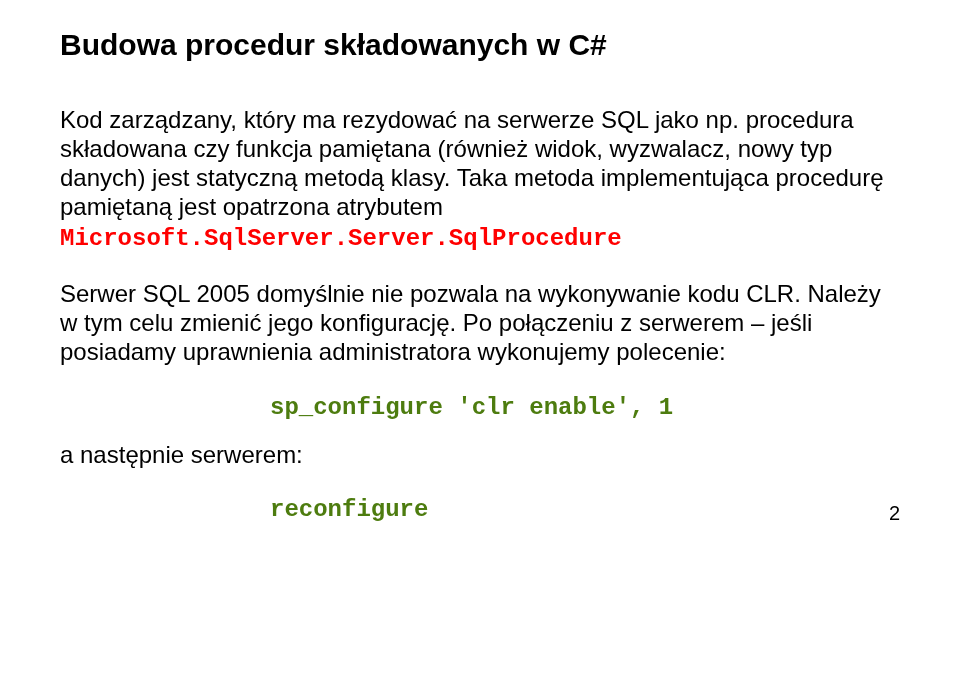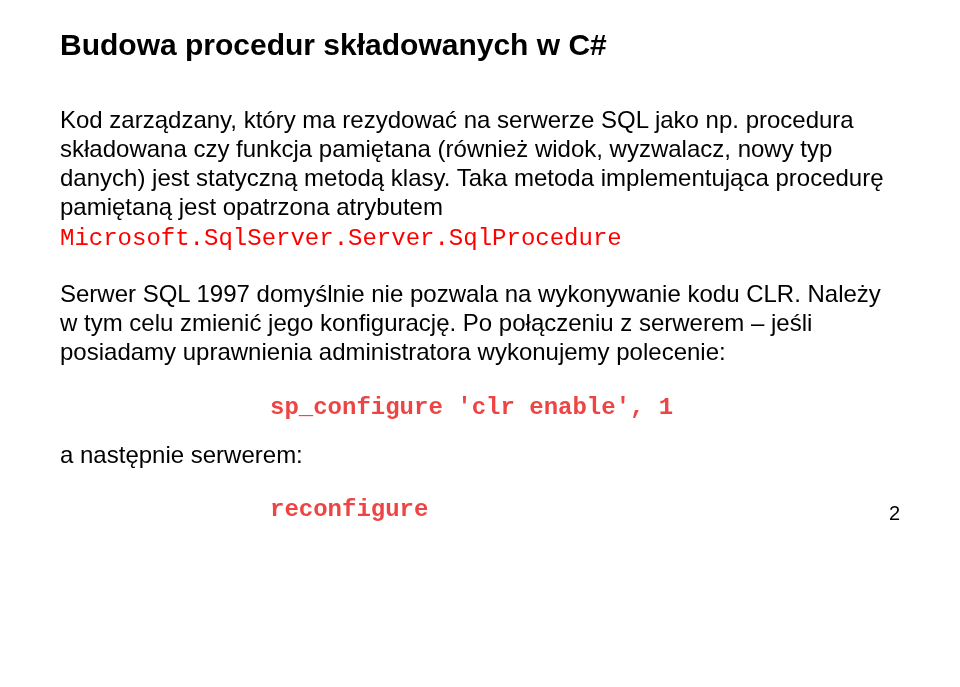--- a/index.html
+++ b/index.html
@@ -27,25 +27,25 @@
   .body-text {
     font-size: 24px;
     line-height: 1.22;
   }
   .para {
     margin-bottom: 26px;
   }
   .code-red {
     font-family: "Courier New", Courier, monospace;
     color: #ff0000;
-    font-weight: normal;
+    font-weight: bold;
   }
   .code-block {
     font-family: "Courier New", Courier, monospace;
-    color: #ef4444;
+    color: #4d7c0f;
     font-weight: bold;
     font-size: 24px;
     margin-left: 210px;
     margin-top: 18px;
     margin-bottom: 18px;
   }
   .footer-num {
     position: absolute;
     right: 60px;
     bottom: 16px;
@@ -58,21 +58,21 @@
 <div class="page">
 
   <div class="title">Budowa procedur składowanych w C#</div>
 
   <div class="body-text">
 
     <div class="para">
       <span>Kod zarządzany, który ma rezydować na serwerze SQL jako np. procedura składowana czy funkcja pamiętana (również widok, wyzwalacz, nowy typ danych) jest statyczną metodą klasy. Taka metoda implementująca procedurę pamiętaną jest  opatrzona atrybutem </span><span class="code-red">Microsoft.SqlServer.Server.SqlProcedure</span><br>
     </div>
 
-    <div class="para">Serwer SQL 1997 domyślnie nie pozwala na wykonywanie kodu CLR. Należy w tym celu zmienić jego  konfigurację. Po połączeniu z serwerem – jeśli posiadamy uprawnienia administratora wykonujemy polecenie:</div>
+    <div class="para">Serwer SQL 2005 domyślnie nie pozwala na wykonywanie kodu CLR. Należy w tym celu zmienić jego  konfigurację. Po połączeniu z serwerem – jeśli posiadamy uprawnienia administratora wykonujemy polecenie:</div>
 
     <div class="code-block">sp_configure 'clr enable', 1</div>
 
     <div class="para">a następnie serwerem:</div>
 
     <div class="code-block">reconfigure</div>
 
   </div>
 
   <div class="footer-num">2</div>

